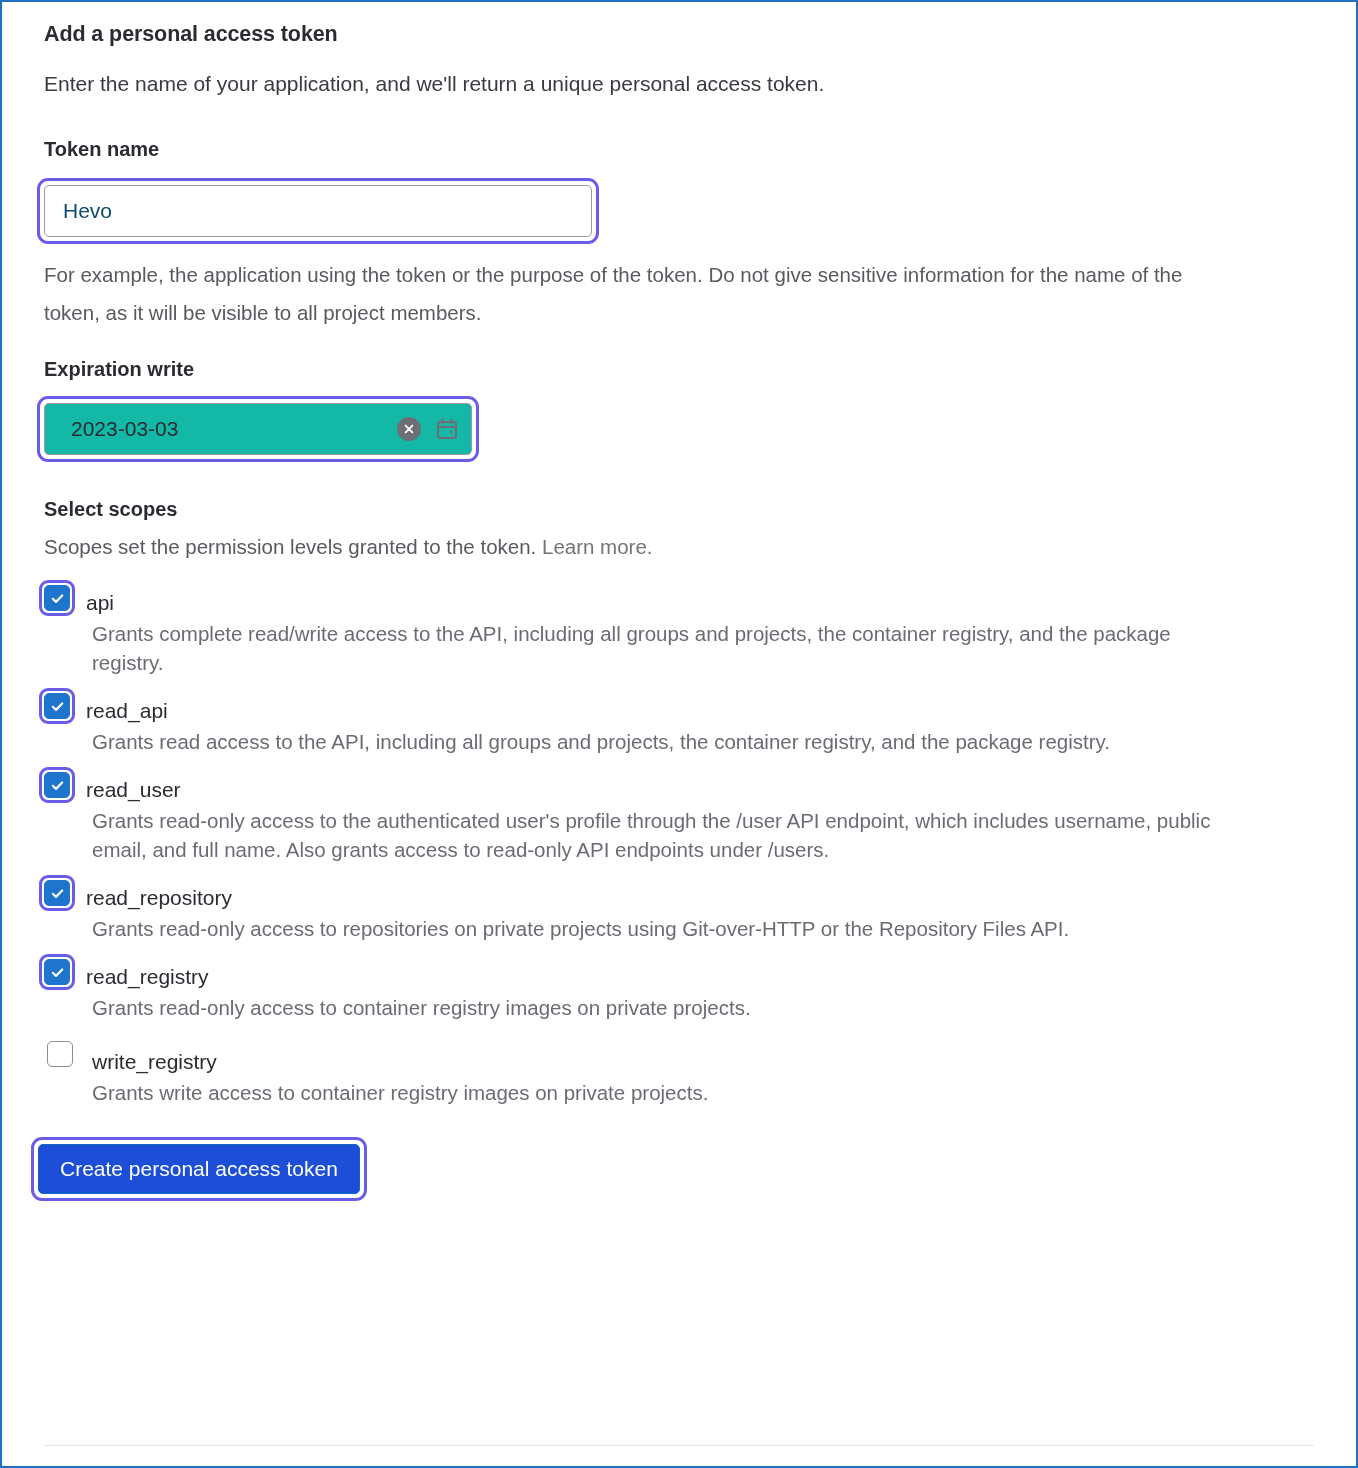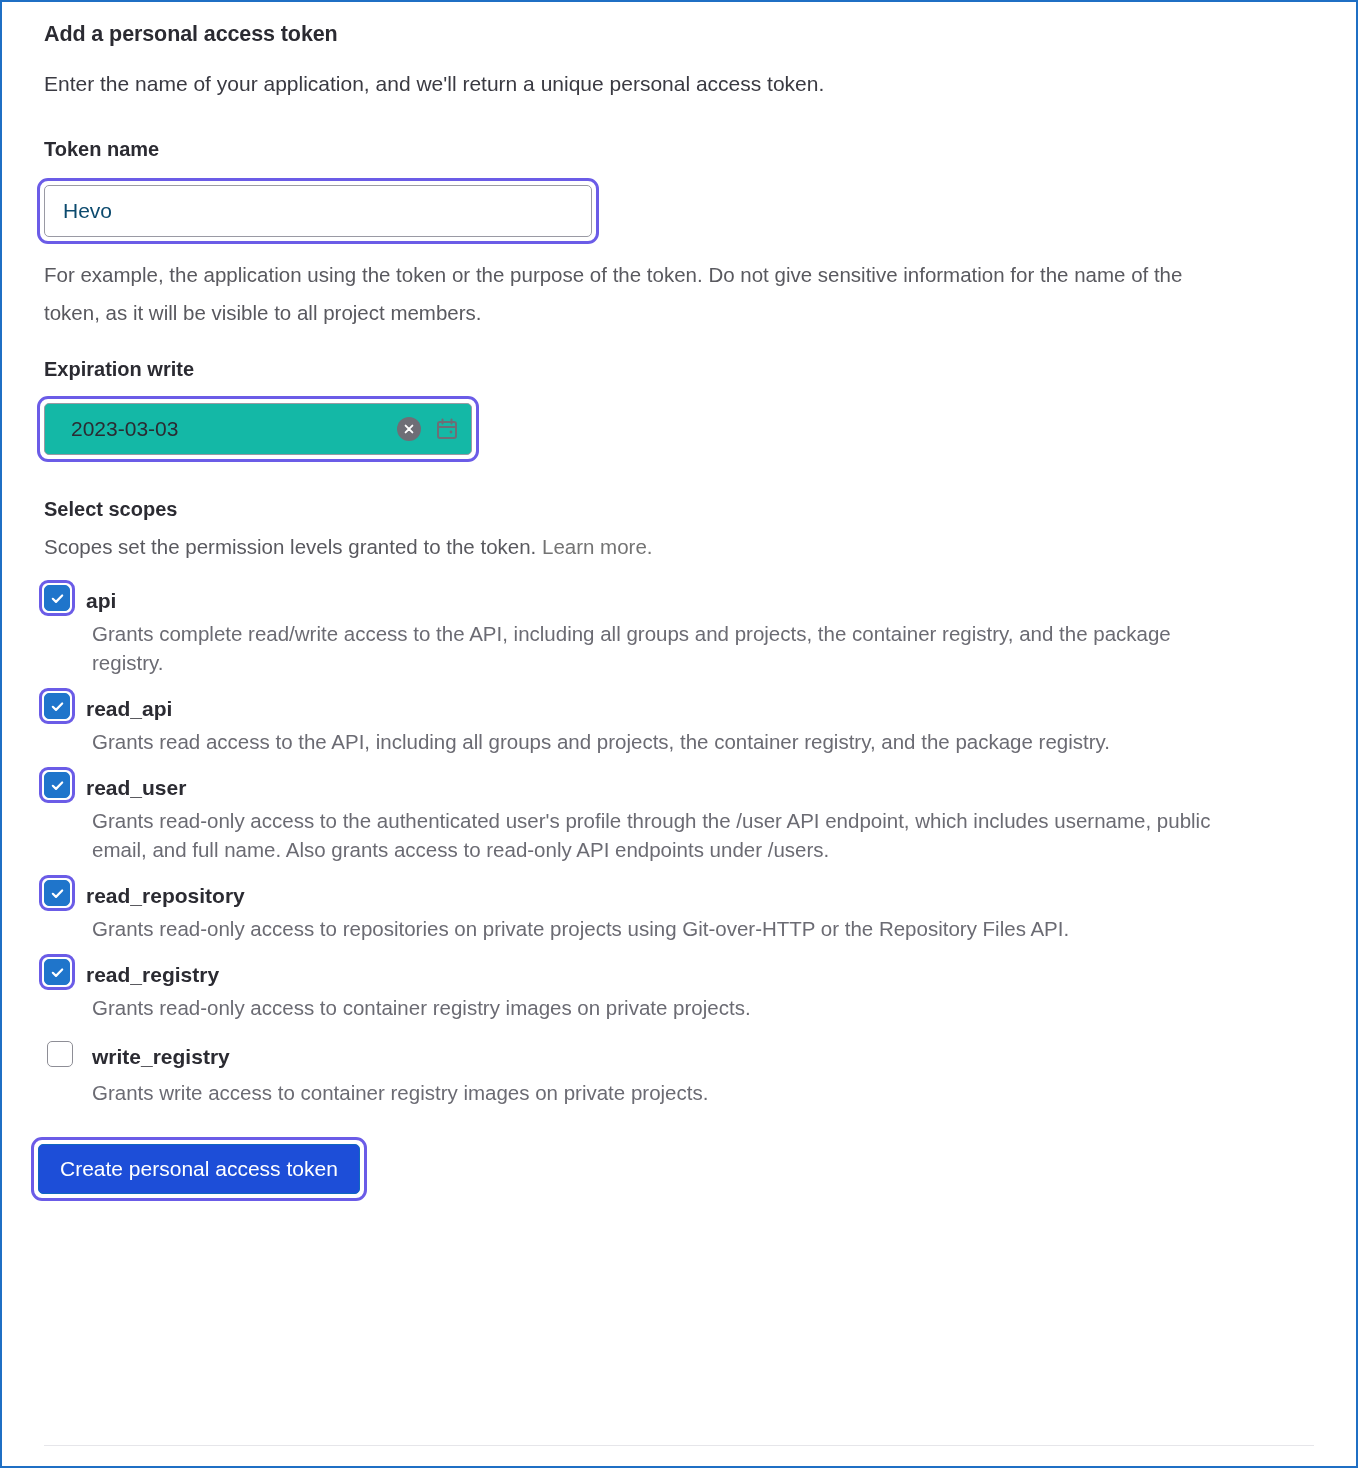--- a/index.html
+++ b/index.html
@@ -107,21 +107,21 @@
   
   .scopes-title { margin-top: 34px; }
   .scopes-sub {
     font-size: 20.5px;
     color: #59595f;
     line-height: 30px;
     margin-top: 10px;
   }
   .link { color: #737373; text-decoration: none; }
   .scope-list { margin-top: 18px; }
-  .scope-row { display: flex; align-items: center; font-weight: bold; }
+  .scope-row { display: flex; align-items: flex-end; }
   .cb-ring {
     border: 3px solid #6b5ce7;
     border-radius: 9px;
     padding: 2px;
     display: inline-flex;
     background: #fff;
     margin-left: -5px;
     flex: 0 0 auto;
   }
   .cb-ring.none {

